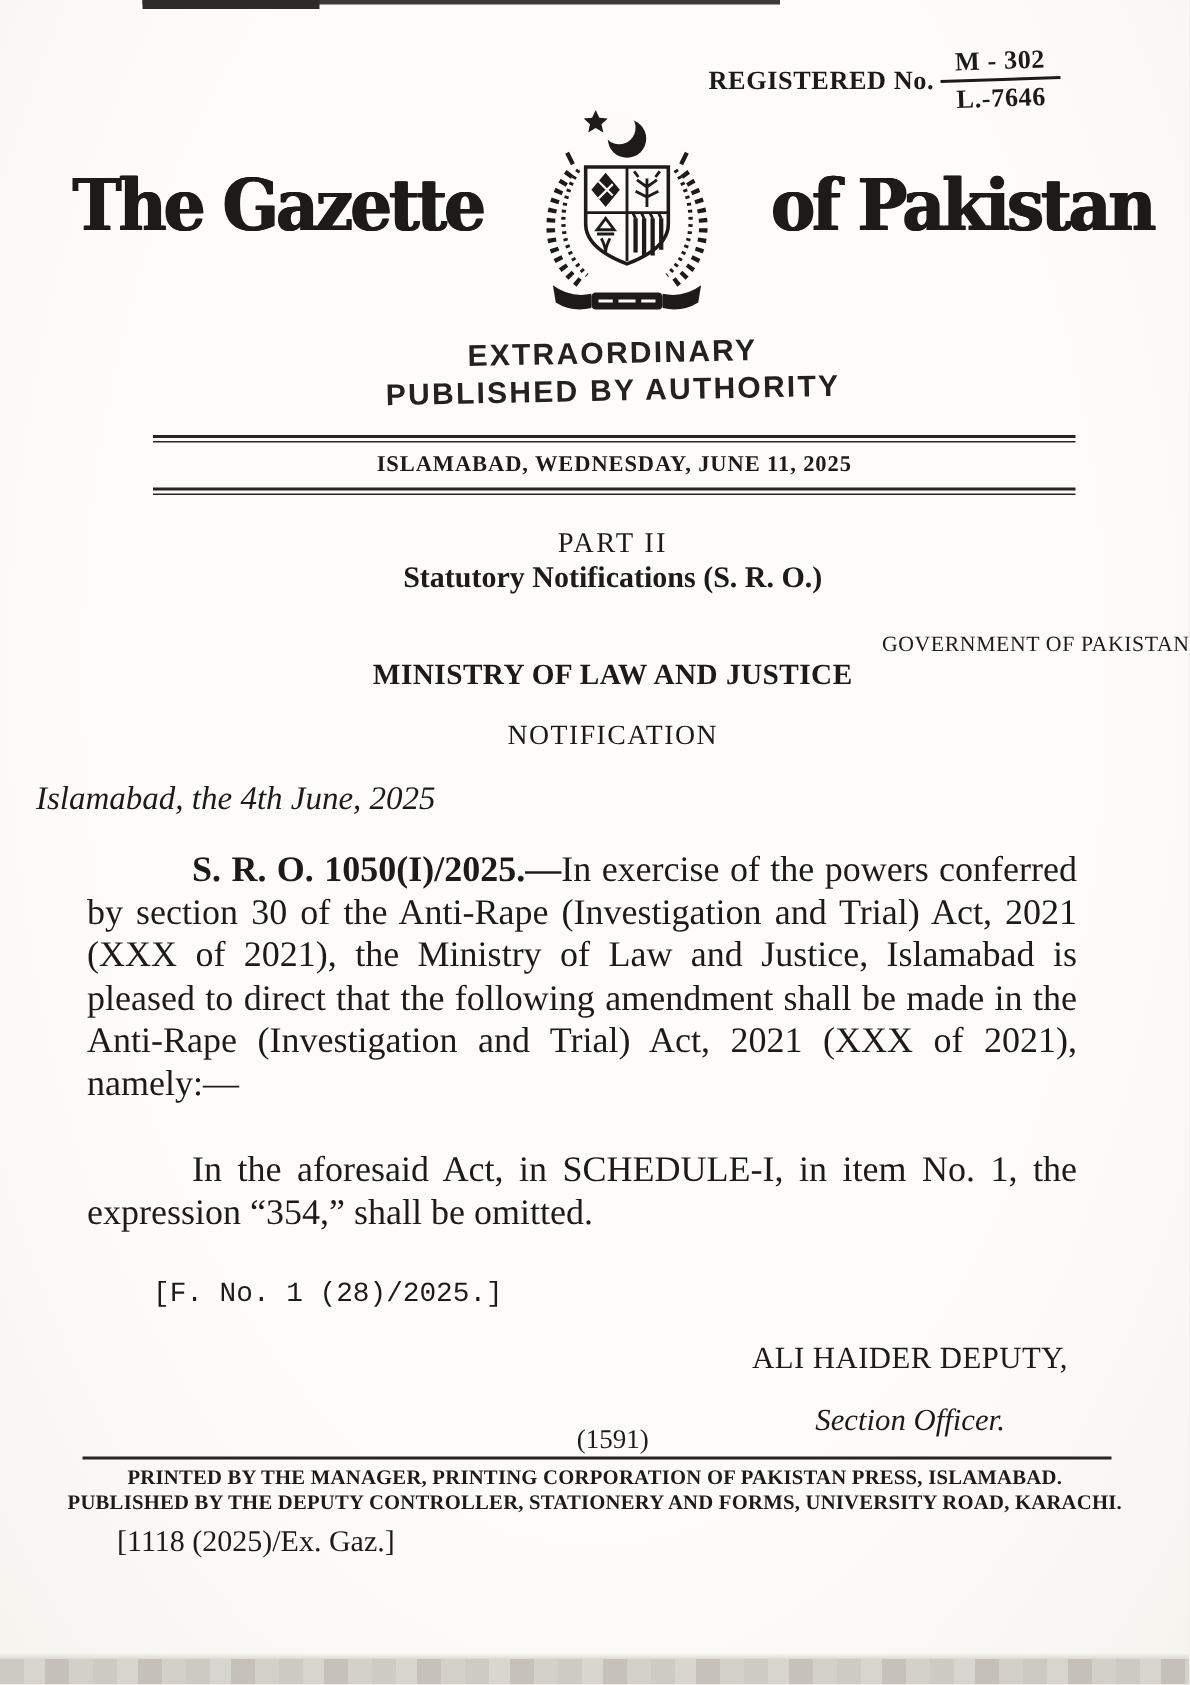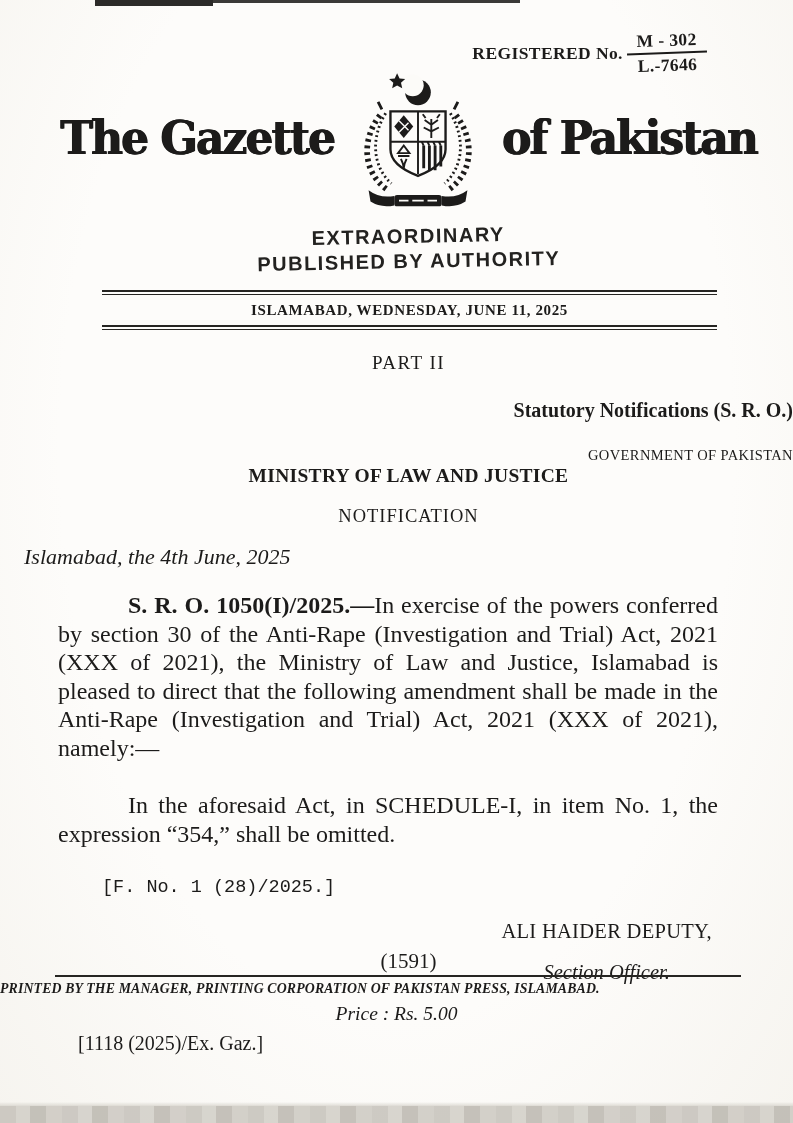--- a/index.html
+++ b/index.html
@@ -32,21 +32,21 @@
   .registered {
     display:flex; justify-content:flex-end; align-items:center;
     padding:30px 86px 0 0; gap:2px;
     font-size:17.5px; font-weight:bold; letter-spacing:.4px;
   }
   .reg-frac { display:inline-block; text-align:center; transform:rotate(-2deg); margin-left:2px; }
   .reg-frac .num { display:block; padding:0 10px 1px; border-bottom:2px solid #1c1b1a; }
   .reg-frac .den { display:block; padding-top:1px; }
 
   
-  .masthead { display:flex; justify-content:center; align-items:center; gap:8px; margin-top:-14px; }
+  .masthead { display:flex; justify-content:center; align-items:center; gap:20px; margin-top:-14px; }
   .masthead-title {
     font-family:"DejaVu Serif", serif;
     font-weight:bold; font-size:44px; letter-spacing:-2px;
     transform:scaleY(1.08);
     text-shadow:.7px 0 0 #1c1b1a, -.4px 0 0 #1c1b1a;
     white-space:nowrap;
   }
   .emblem { width:152px; height:150px; flex:0 0 auto; }
 
   
@@ -59,43 +59,43 @@
 
   
   .date-banner { margin:16px 76px 0 78px; }
   .rule-double { height:5px; border-top:2px solid #262522; border-bottom:1px solid #262522; }
   .date-banner .date-text {
     text-align:center; font-size:15px; font-weight:bold; letter-spacing:.6px;
     padding:7px 0 6px;
   }
 
   .part-heading   { margin-top:22px; text-align:center; font-size:19px;  letter-spacing:1.5px; }
-  .section-heading{ margin-top:25px; text-align:right; font-size:20px;  font-weight:bold; }
+  .section-heading{ text-align:center; font-size:20px;  font-weight:bold; }
   .gov-line       { margin-top:25px; text-align:right; font-size:14.5px; letter-spacing:.4px; }
   .ministry-line  { margin-top:1px;  text-align:center; font-size:19.5px; font-weight:bold; letter-spacing:.3px; }
   .notif-heading  { margin-top:19px; text-align:center; font-size:18.5px; letter-spacing:1px; }
   .dateline       { margin-top:17px; text-align:left; font-size:22px; font-style:italic; }
 
   .body-block { margin:21px 75px 0 34px; font-size:24px; line-height:28.5px; text-align:justify; }
   .para1 { text-indent:70px; }
   .para1 .lead { font-weight:bold; }
   .para2 { margin-top:29px; text-indent:70px; }
 
   .file-no { margin:29px 0 0 78px; font-size:18.5px;font-family:Liberation Mono, monospace; }
 
   .signature { margin:21px 81px 0 0; text-align:right; font-size:20.5px; line-height:24px; }
   .signature .sig-inner { display:inline-block; text-align:center; }
   .signature .sig-name { display:block; letter-spacing:.3px; }
   .signature .sig-title { display:block; font-style:italic; margin-top:17px; }
 
   
   .footer { position:absolute; top:949px; left:0; right:0; }
-  .page-number { text-align:center; font-size:21px;margin-left:24px; }
+  .page-number { text-align:center; font-size:18px;margin-left:24px; }
   .footer-rule { margin:1px 52px 0 55px; border-top:2px solid #262522; }
-  .imprint { font-size:13.8px; font-weight:bold; letter-spacing:.15px; line-height:16.5px; margin-top:4px;font-style:italic; }
+  .imprint { text-align:center; font-size:13.8px; font-weight:bold; letter-spacing:.15px; line-height:16.5px; margin-top:4px; }
   .price-line { text-align:center; font-size:19.5px; font-style:italic; margin-top:5px; }
   .gazette-ref { margin:7px 0 0 78px; font-size:20px; }
 </style>
 </head>
 <body>
 
 <div class="page">
 
   <div class="artifact-top-a"></div>
   <div class="artifact-top-b"></div>
@@ -176,20 +176,20 @@
       <span class="sig-name">ALI HAIDER DEPUTY,</span>
       <span class="sig-title">Section Officer.</span>
     </span>
   </div>
 
   <div class="footer">
     <div class="page-number">(1591)</div>
     <div class="footer-rule"></div>
     <div class="imprint">
       <div>PRINTED BY THE MANAGER, PRINTING CORPORATION OF PAKISTAN PRESS, ISLAMABAD.</div>
+      <div>PUBLISHED BY THE DEPUTY CONTROLLER, STATIONERY AND FORMS, UNIVERSITY ROAD, KARACHI.</div>
     </div>
-    <div class="price-line">Price : Rs. 5.00</div>
     <div class="gazette-ref">[1118 (2025)/Ex. Gaz.]</div>
   </div>
 
   <div class="artifact-bottom"></div>
 
 </div>
 
 </body></html>

